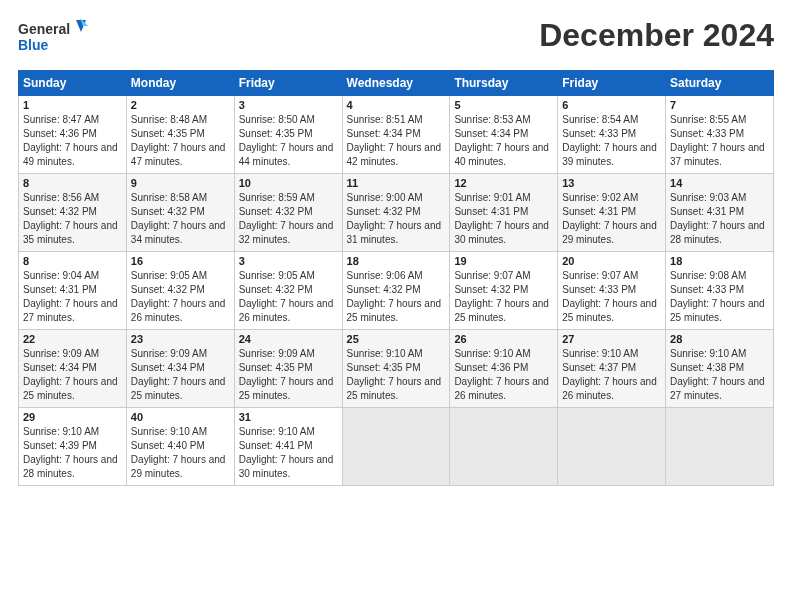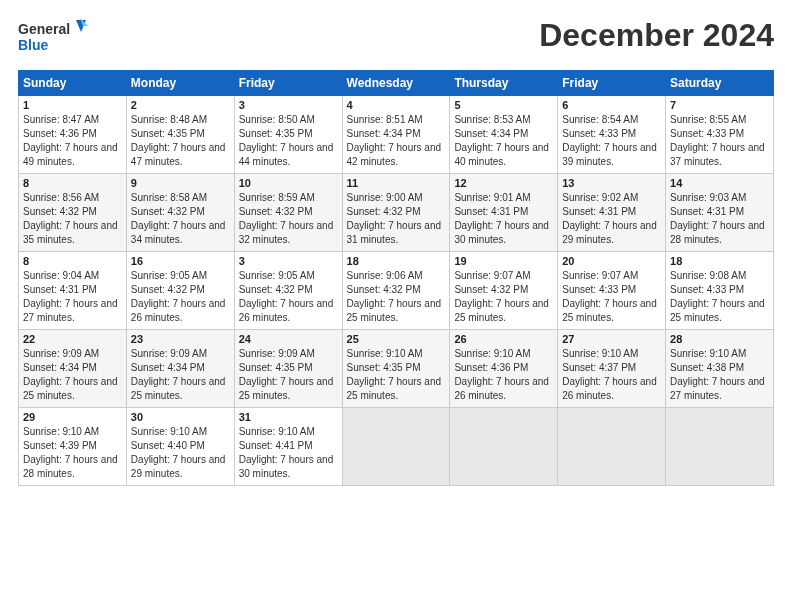--- a/index.html
+++ b/index.html
@@ -233,21 +233,21 @@
         <span class="day-number">28</span>
         <span class="day-info">Sunrise: 9:10 AM<br>Sunset: 4:38 PM<br>Daylight: 7 hours and 27 minutes.</span>
       </td>
         </tr>
         <tr>
           <td>
         <span class="day-number">29</span>
         <span class="day-info">Sunrise: 9:10 AM<br>Sunset: 4:39 PM<br>Daylight: 7 hours and 28 minutes.</span>
       </td>
           <td>
-        <span class="day-number">30</span>
+        <span class="day-number">40</span>
         <span class="day-info">Sunrise: 9:10 AM<br>Sunset: 4:40 PM<br>Daylight: 7 hours and 29 minutes.</span>
       </td>
           <td>
         <span class="day-number">31</span>
         <span class="day-info">Sunrise: 9:10 AM<br>Sunset: 4:41 PM<br>Daylight: 7 hours and 30 minutes.</span>
       </td>
           <td class="empty"></td>
           <td class="empty"></td>
           <td class="empty"></td>
           <td class="empty"></td>

